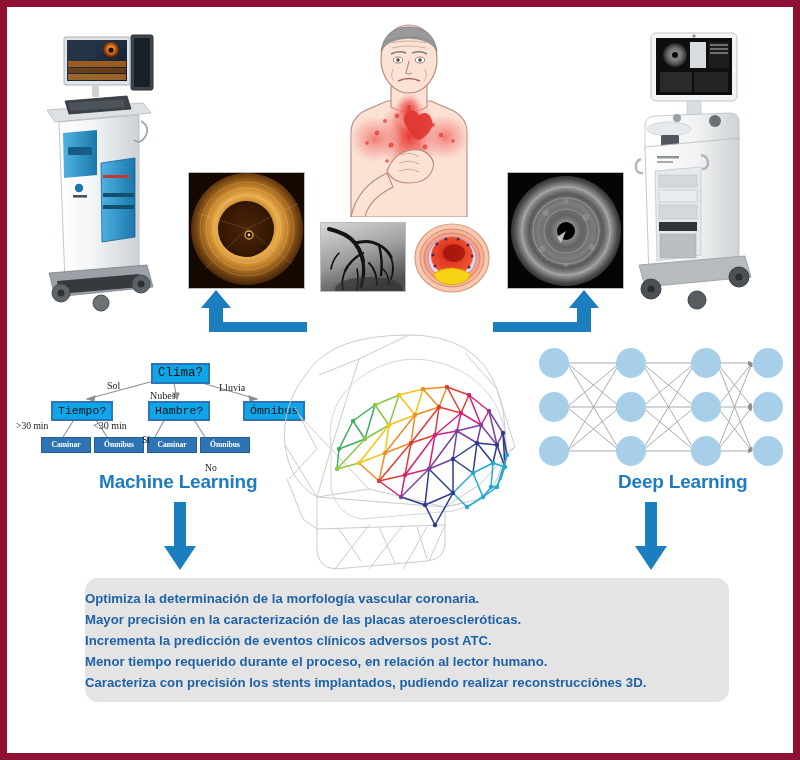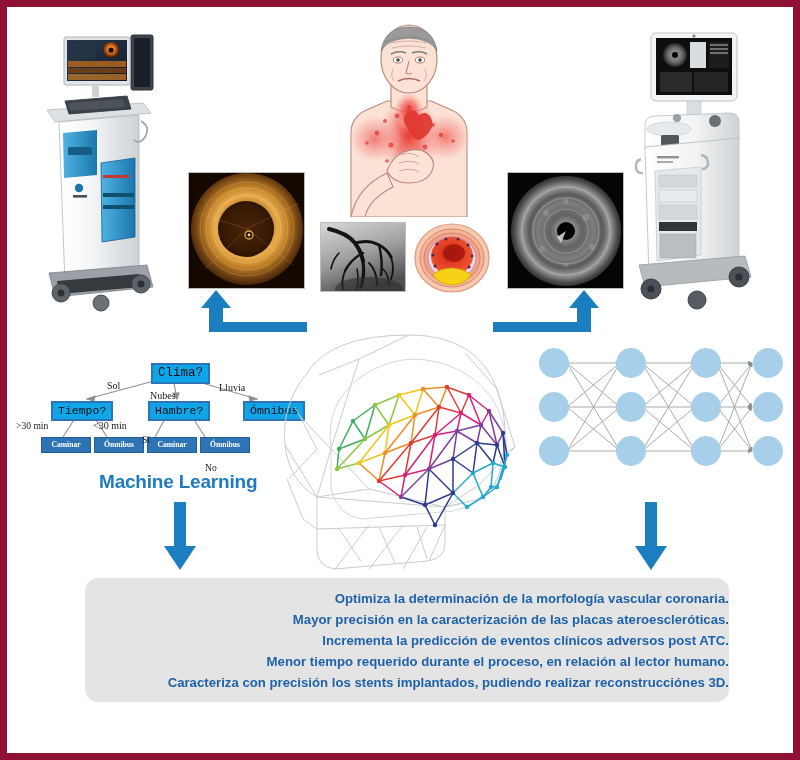--- a/index.html
+++ b/index.html
@@ -69,21 +69,21 @@
   }
 
   
   .down-arrow { position: absolute; }
 
   
   #conclusions-panel {
     left: 78px; top: 571px; width: 644px; height: 124px;
     background: #E4E4E4; border-radius: 13px;
     display: flex; flex-direction: column;
-    align-items: flex-end; justify-content: center;
+    align-items: flex-start; justify-content: center;
   }
   #conclusions-panel .line {
     color: #1F62A8; font-weight: bold; font-size: 13.2px;
     line-height: 21px; white-space: nowrap;
     font-family: "Liberation Sans", sans-serif;
   }
 
   
   #footnote {
     left: 0; top: 723px; width: 782px; text-align: right;
@@ -736,20 +736,21 @@
         <circle cx="169" cy="60" r="15"></circle>
         <circle cx="169" cy="104" r="15"></circle>
         <circle cx="231" cy="16" r="15"></circle>
         <circle cx="231" cy="60" r="15"></circle>
         <circle cx="231" cy="104" r="15"></circle>
       </g>
     </svg>
   </div>
 
   <div class="section-label" style="left:92px; top:464px;">Machine Learning</div>
+  <div class="section-label" style="left:611px; top:464px;">Deep Learning</div>
 
   <div class="down-arrow" style="left:155px; top:495px; width:36px; height:68px;">
     <svg width="36" height="68" viewBox="0 0 36 68">
       <path d="M12 0 L24 0 L24 44 L34 44 L18 68 L2 44 L12 44 Z" fill="#1B7EBF"></path>
     </svg>
   </div>
   <div class="down-arrow" style="left:626px; top:495px; width:36px; height:68px;">
     <svg width="36" height="68" viewBox="0 0 36 68">
       <path d="M12 0 L24 0 L24 44 L34 44 L18 68 L2 44 L12 44 Z" fill="#1B7EBF"></path>
     </svg>

